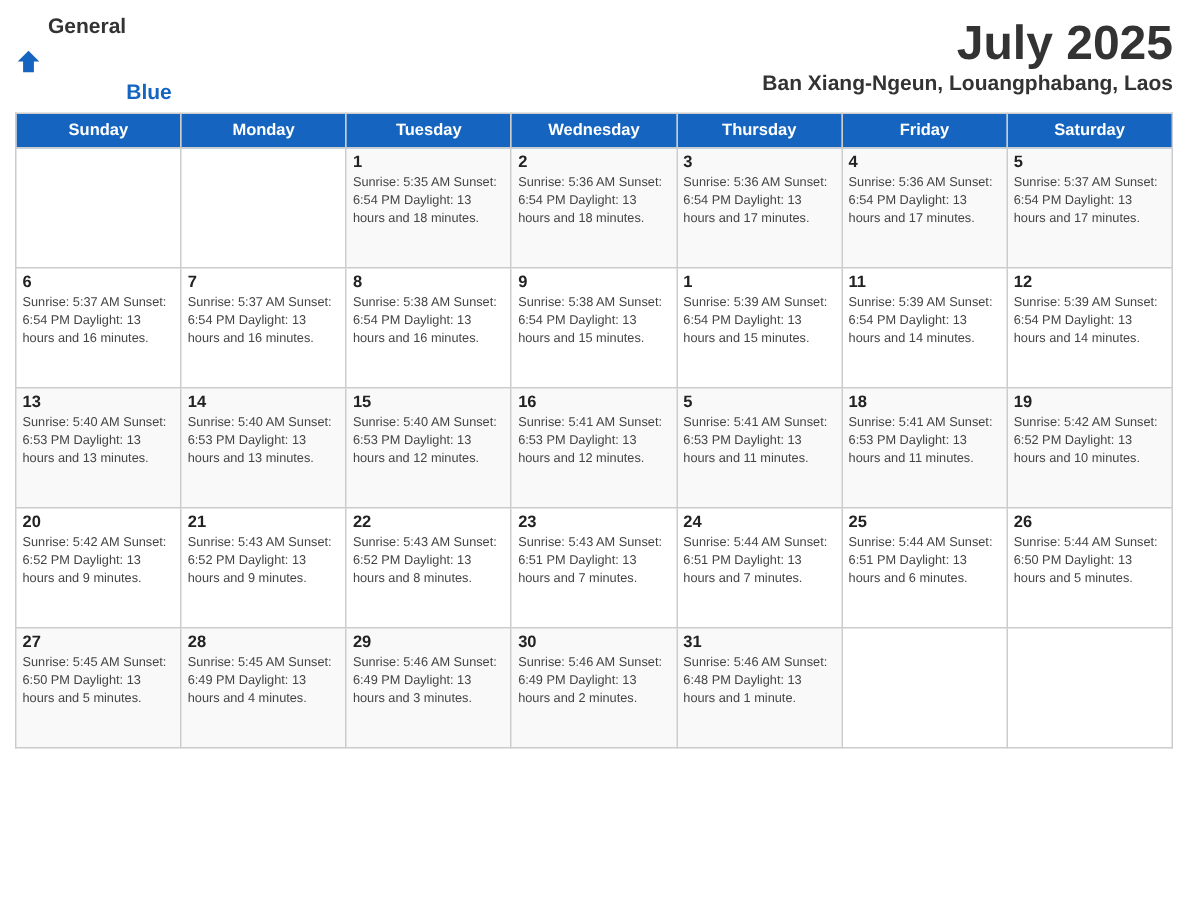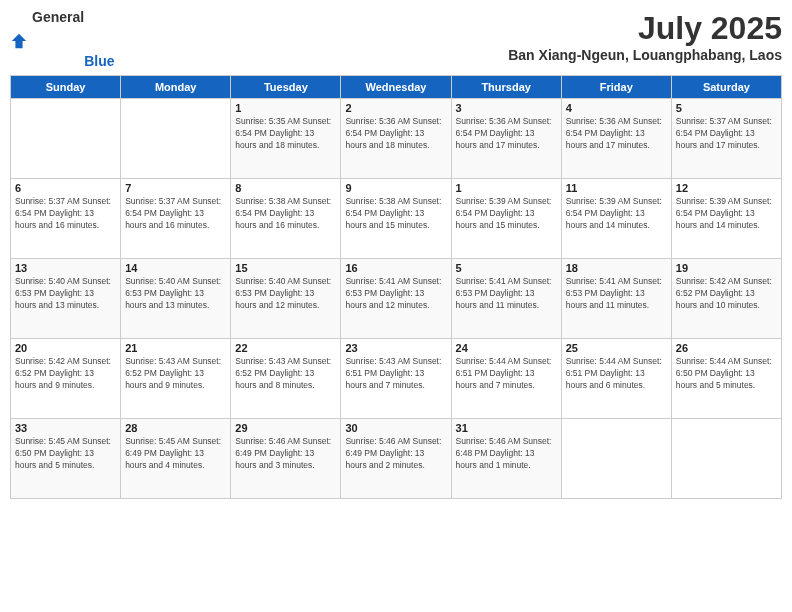--- a/index.html
+++ b/index.html
@@ -285,21 +285,21 @@
         </td>
         <td>
           <span class="day-num">26</span>
           <div class="day-info">Sunrise: 5:44 AM
 Sunset: 6:50 PM
 Daylight: 13 hours and 5 minutes.</div>
         </td>
       </tr>
       <tr>
         <td>
-          <span class="day-num">33</span>
+          <span class="day-num">27</span>
           <div class="day-info">Sunrise: 5:45 AM
 Sunset: 6:50 PM
 Daylight: 13 hours and 5 minutes.</div>
         </td>
         <td>
           <span class="day-num">28</span>
           <div class="day-info">Sunrise: 5:45 AM
 Sunset: 6:49 PM
 Daylight: 13 hours and 4 minutes.</div>
         </td>

